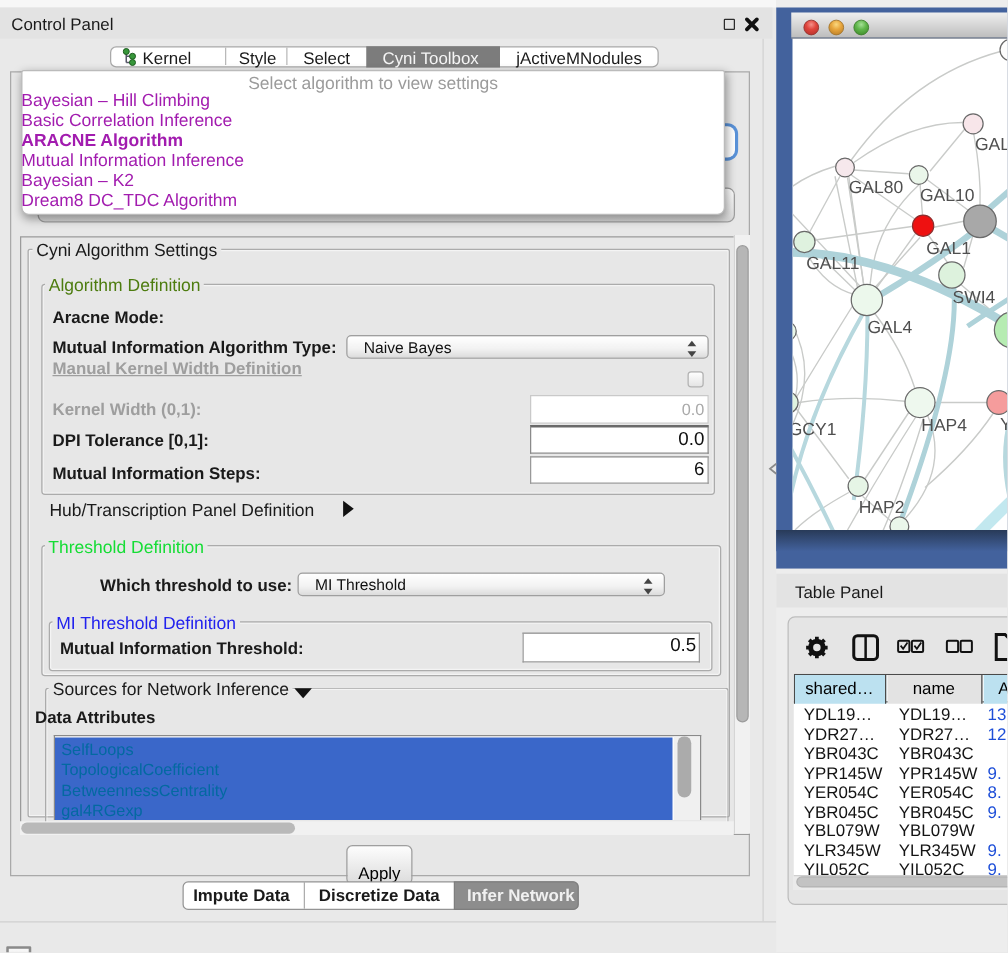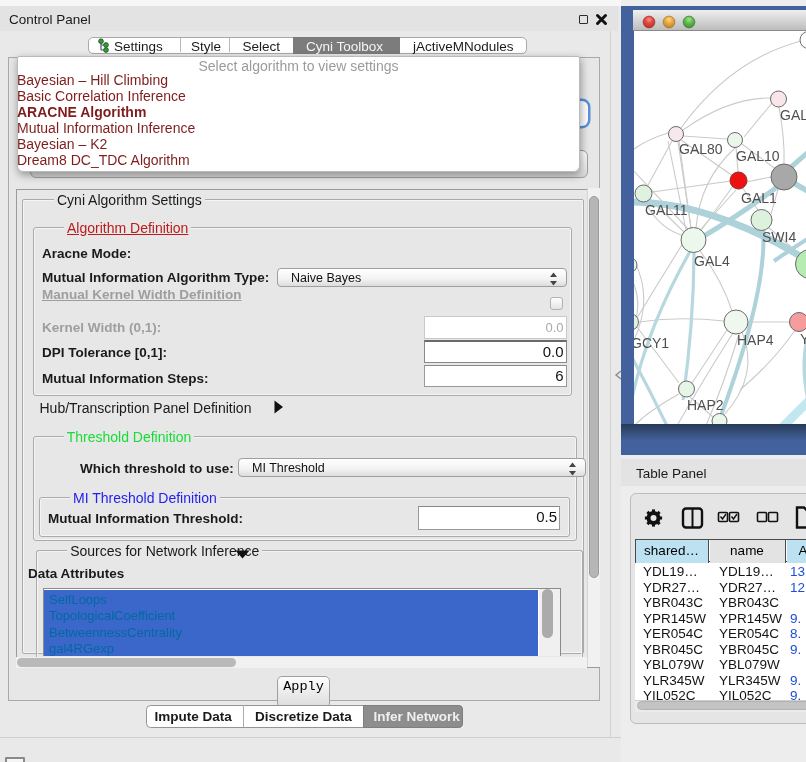--- a/index.html
+++ b/index.html
@@ -6,21 +6,21 @@
 body{font-family:"Liberation Sans",sans-serif;background:#e9e9e9;}
 #root{position:relative;width:806px;height:762px;background:#e9e9e9;overflow:hidden;}
 .abs{position:absolute;}
 .b{font-weight:bold;}
 .lab{font-size:13.5px;color:#1a1a1a;white-space:nowrap;}
 .gray{color:#9e9e9e;}
 .field{position:absolute;background:#fff;font-size:13.5px;color:#111;text-align:right;padding:3px 6px 0 0;}
 .combo{position:absolute;border:1px solid #9f9f9f;border-radius:4px;background:linear-gradient(#ffffff,#f2f2f2 60%,#dcdcdc);font-size:13.5px;color:#111;}
 .combo .ct{position:absolute;left:13px;top:2.5px;font-size:12.5px;}
 .grp{position:absolute;border:1px solid #ababab;border-radius:3px;box-shadow:inset 0 0 0 1px rgba(255,255,255,.55);}
-.glab{position:absolute;font-size:14px;background:#e7e7e7;padding:0 3px;white-space:nowrap;margin-left:28px;}
+.glab{position:absolute;font-size:14px;background:#e7e7e7;padding:0 3px;white-space:nowrap;}
 </style></head><body>
 <div id="root">
 
 <div class="abs" style="left:0;top:0;width:621px;height:762px;background:#e9e9e9;"></div>
 <div class="abs" style="left:0;top:0;width:621px;height:6px;background:#f7f7f7;"></div>
 <div class="abs" style="left:0;top:6px;width:618px;height:25px;background:#e3e3e3;"></div>
 <div class="abs lab" style="left:9px;top:12px;">Control Panel</div>
 <div class="abs" style="left:579px;top:15px;width:9px;height:9px;border:1.6px solid #2c2c2c;border-radius:1px;"></div>
 <svg class="abs" style="left:595px;top:13px;" width="13" height="13" viewBox="0 0 13 13">
       <path d="M2.5 2.5 L10.5 10.5 M10.5 2.5 L2.5 10.5" stroke="#111" stroke-width="3" stroke-linecap="round"></path>
@@ -29,39 +29,39 @@
 <div class="abs" style="left:88px;top:36.5px;width:439px;height:17px;background:#fff;border:1px solid #a9a9a9;border-radius:5px;"></div>
 <div class="abs" style="left:179.5px;top:38px;width:1px;height:14px;background:#b9b9b9;"></div>
 <div class="abs" style="left:229px;top:38px;width:1px;height:14px;background:#b9b9b9;"></div>
 <div class="abs" style="left:293px;top:36.5px;width:107px;height:17px;background:#7c7c7c;"></div>
 <svg class="abs" style="left:98px;top:38px;" width="13" height="15" viewBox="0 0 13 15">
 <path d="M3 4 L3 12 M3 7 L7 7 M3 12 L7 12" stroke="#556" stroke-width="1.2" fill="none"></path>
 <circle cx="3" cy="3.2" r="2.4" fill="#37973a" stroke="#1e5c20" stroke-width="0.8"></circle>
 <circle cx="8" cy="7" r="2.4" fill="#37973a" stroke="#1e5c20" stroke-width="0.8"></circle>
 <circle cx="8" cy="12" r="2.4" fill="#37973a" stroke="#1e5c20" stroke-width="0.8"></circle>
 </svg>
-<div class="abs lab" style="left:114px;top:38.5px;">Settings</div>
+<div class="abs lab" style="left:114px;top:38.5px;">Kernel</div>
 <div class="abs lab" style="left:191px;top:38.5px;">Style</div>
 <div class="abs lab" style="left:242.5px;top:38.5px;">Select</div>
 <div class="abs lab" style="left:306px;top:38.5px;color:#f5f5f5;">Cyni Toolbox</div>
 <div class="abs lab" style="left:413px;top:38.5px;">jActiveMNodules</div>
 
 <div class="abs" style="left:8px;top:57px;width:591.5px;height:644px;border:1px solid #a9a9a9;background:#e7e7e7;"></div>
     <div class="abs" style="left:610px;top:31px;width:1px;height:706px;background:#d2d2d2;"></div>
 
 <div class="abs" style="left:30px;top:100.5px;width:558px;height:25px;border-radius:6px;background:#fff;box-shadow:0 0 0 2.5px #5a92d8;"></div>
 <div class="abs" style="left:30px;top:150px;width:558px;height:28px;border-radius:6px;border:1px solid #9f9f9f;background:linear-gradient(#ffffff,#ececec 60%,#d6d6d6);"></div>
 
 <div class="abs" style="left:15.5px;top:188.5px;width:584px;height:479px;border:1px solid #9b9b9b;background:#e7e7e7;"></div>
 
 <div class="grp" style="left:21.5px;top:199px;width:562px;height:455px;border-radius:2px;"></div>
 <div class="glab" style="left:26px;top:192px;color:#1a1a1a;">Cyni Algorithm Settings</div>
 
 <div class="grp" style="left:33px;top:226.5px;width:539px;height:169px;"></div>
-<div class="glab" style="left:36px;top:219.5px;color:#b91c1c;text-decoration:underline;">Algorithm Definition</div>
+<div class="glab" style="left:36px;top:219.5px;color:#4d7c0f;">Algorithm Definition</div>
 
 <div class="abs lab b" style="left:42px;top:245.5px;">Aracne Mode:</div>
 <div class="abs lab b" style="left:42px;top:269.5px;">Mutual Information Algorithm Type:</div>
 <div class="combo" style="left:277px;top:267.5px;width:290px;height:19.5px;">
       <span class="ct">Naive Bayes</span>
 <svg width="9" height="14" style="position:absolute;right:8px;top:3px;" viewBox="0 0 9 14">
         <path d="M4.5 0.5 L8 5 L1 5 Z" fill="#444"></path>
         <path d="M4.5 13.5 L8 9 L1 9 Z" fill="#444"></path>
       </svg>
     </div>
@@ -75,21 +75,21 @@
 <div class="field" style="left:424px;top:364.5px;width:143px;height:22.5px;border:1px solid #999;border-top:1.5px solid #888;font-size:15px;padding-top:1.5px;padding-right:2.5px;">6</div>
 
 <div class="abs lab" style="left:39.5px;top:400px;font-size:14px;">Hub/Transcription Panel Definition</div>
 <svg class="abs" style="left:273px;top:400px;" width="11" height="14" viewBox="0 0 11 14">
       <path d="M1.5 0.5 L10 7 L1.5 13.5 Z" fill="#111"></path>
     </svg>
 
 <div class="grp" style="left:32.5px;top:435.5px;width:544.5px;height:105px;"></div>
 <div class="glab" style="left:35.7px;top:428.5px;color:#15dd35;">Threshold Definition</div>
 <div class="abs lab b" style="left:80px;top:460.5px;">Which threshold to use:</div>
-<div class="combo" style="left:238px;top:457.5px;width:348px;height:19.5px;">
+<div class="combo" style="left:238px;top:457.5px;width:294px;height:19.5px;">
       <span class="ct">MI Threshold</span>
 <svg width="9" height="14" style="position:absolute;right:8px;top:3px;" viewBox="0 0 9 14">
         <path d="M4.5 0.5 L8 5 L1 5 Z" fill="#444"></path>
         <path d="M4.5 13.5 L8 9 L1 9 Z" fill="#444"></path>
       </svg>
     </div>
 <div class="grp" style="left:39px;top:496.5px;width:531px;height:40px;"></div>
 <div class="glab" style="left:42px;top:489.5px;color:#2222ee;background:#e7e7e7;">MI Threshold Definition</div>
 <div class="abs lab b" style="left:48px;top:511px;">Mutual Information Threshold:</div>
 <div class="field" style="left:418px;top:506px;width:142px;height:23.5px;border:1px solid #999;border-top:1.5px solid #888;font-size:15px;padding-top:1px;padding-right:2px;">0.5</div>
@@ -106,34 +106,34 @@
 <div style="position:absolute;left:5px;top:3px;font-size:13px;color:#0369a1;line-height:16.4px;">SelfLoops<br>TopologicalCoefficient<br>BetweennessCentrality<br>gal4RGexp</div>
 <div style="position:absolute;left:495px;top:0;width:23px;height:68px;background:#f0f0f0;"></div>
 <div style="position:absolute;left:498px;top:0;width:11px;height:49px;background:#ababab;border-radius:6px;"></div>
 </div>
 
 <div class="abs" style="left:587px;top:188px;width:12.5px;height:479px;background:#f1f1f1;border-left:1px solid #d5d5d5;"></div>
 <div class="abs" style="left:589px;top:196px;width:9.5px;height:382px;background:#b6b6b6;border:1px solid #9c9c9c;border-radius:6px;"></div>
 <div class="abs" style="left:16px;top:656.5px;width:571px;height:11px;background:#f1f1f1;"></div>
 <div class="abs" style="left:16.5px;top:658px;width:219px;height:9px;background:#b9b9b9;border-radius:5px;"></div>
 
-<div class="abs" style="left:277px;top:675.5px;width:53px;height:32px;border:1px solid #9f9f9f;border-radius:5px;background:linear-gradient(#fdfdfd,#e9e9e9 60%,#dcdcdc);text-align:center;font-size:13.5px;padding-top:2px;font-family:Liberation Mono, monospace;">Apply</div>
+<div class="abs" style="left:277px;top:675.5px;width:53px;height:32px;border:1px solid #9f9f9f;border-radius:5px;background:linear-gradient(#fdfdfd,#e9e9e9 60%,#dcdcdc);text-align:center;font-size:13.5px;padding-top:14px;">Apply</div>
 
 <div class="abs" style="left:145.5px;top:704.5px;width:317.5px;height:23px;background:#fff;border:1px solid #949494;border-radius:4.5px;"></div>
 <div class="abs" style="left:243px;top:705px;width:1px;height:22px;background:#adadad;"></div>
 <div class="abs" style="left:362.5px;top:704.5px;width:100.5px;height:23px;background:#8d8d8d;border:1px solid #7e7e7e;border-radius:0 4.5px 4.5px 0;"></div>
 <div class="abs lab b" style="left:154.5px;top:708.5px;">Impute Data</div>
 <div class="abs lab b" style="left:255px;top:708.5px;">Discretize Data</div>
 <div class="abs lab b" style="left:373.5px;top:708.5px;color:#f0f0f0;">Infer Network</div>
 <div class="abs" style="left:0;top:737px;width:621px;height:1px;background:#cfcfcf;"></div>
 <div class="abs" style="left:5px;top:757px;width:20px;height:10px;border:2px solid #8a8a8a;border-radius:1px;background:linear-gradient(#fafafa,#e8e8e8);"></div>
 
 <div class="abs" style="left:17px;top:56px;width:563px;height:116px;background:#fff;border:1px solid #bbb;border-radius:2px 2px 6px 6px;box-shadow:1px 3px 8px rgba(0,0,0,.38);"></div>
 <div class="abs" style="left:17px;top:57.5px;width:563px;font-size:14px;color:#9b9b9b;text-align:center;">Select algorithm to view settings</div>
-<div class="abs" style="left:17px;top:72px;font-size:14px;color:#7f1d1d;line-height:16px;">Bayesian – Hill Climbing<br>Basic Correlation Inference<br><span class="b">ARACNE Algorithm</span><br>Mutual Information Inference<br>Bayesian – K2<br>Dream8 DC_TDC Algorithm</div>
+<div class="abs" style="left:17px;top:72px;font-size:14px;color:#a21caf;line-height:16px;">Bayesian – Hill Climbing<br>Basic Correlation Inference<br><span class="b">ARACNE Algorithm</span><br>Mutual Information Inference<br>Bayesian – K2<br>Dream8 DC_TDC Algorithm</div>
 
 <div class="abs" style="left:621px;top:0;width:185px;height:6px;background:#ededed;"></div>
 <div class="abs" style="left:621px;top:6px;width:185px;height:448.5px;background:#43629d;"></div>
 
 <div class="abs" style="left:633px;top:9.5px;width:173px;height:21.5px;background:linear-gradient(#efefef,#bdbdbd);border-bottom:1px solid #8b8b8b;"></div>
 <svg class="abs" style="left:641px;top:13.5px;" width="60" height="16" viewBox="0 0 60 16">
 <defs>
 <radialGradient id="tr" cx="0.5" cy="0.3" r="0.75">
           <stop offset="0" stop-color="#f59089"></stop>
           <stop offset="0.45" stop-color="#e0453c"></stop>

